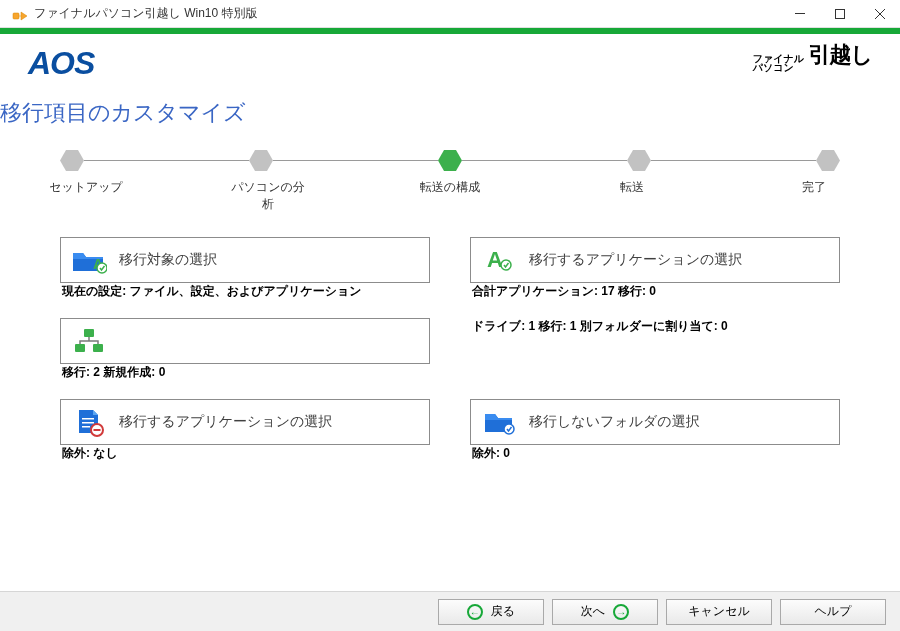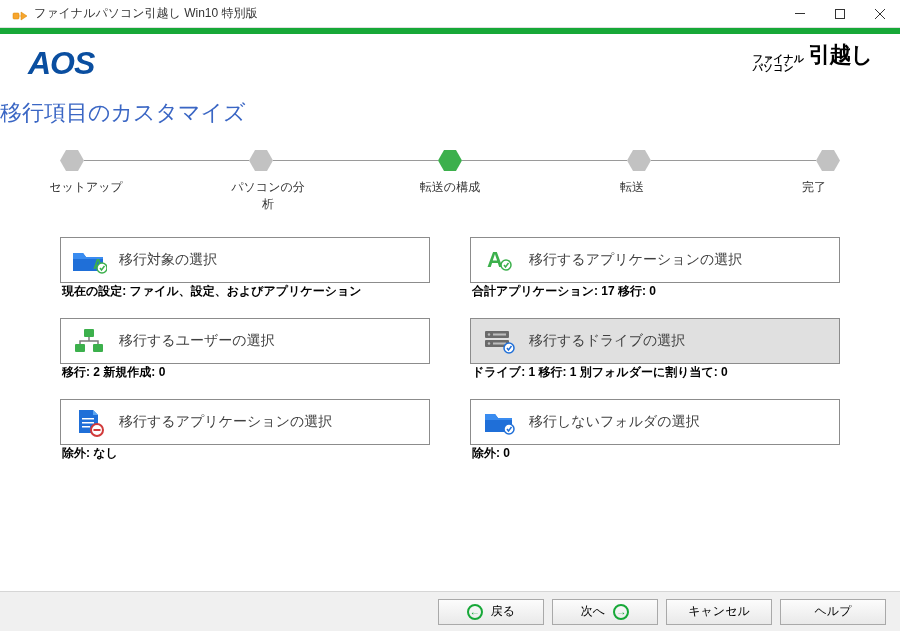--- a/index.html
+++ b/index.html
@@ -291,39 +291,25 @@
   </div>
 
   <div>
     <div class="option-box">
       <svg class="option-icon" viewBox="0 0 36 30">
         <rect x="13" y="3" width="10" height="8" fill="#3cb04c" rx="1"></rect>
         <rect x="4" y="18" width="10" height="8" fill="#3cb04c" rx="1"></rect>
         <rect x="22" y="18" width="10" height="8" fill="#3cb04c" rx="1"></rect>
         <path d="M18 11 L18 15 M9 18 L9 15 L27 15 L27 18" stroke="#7a7a7a" stroke-width="1.5" fill="none"></path>
       </svg>
-      <span class="option-label">移行するユーザーの選択</span>
     </div>
     <div class="option-sub">移行: 2 新規作成: 0</div>
   </div>
 
   <div>
-    <div class="option-box hover">
-      <svg class="option-icon" viewBox="0 0 36 30">
-        <rect x="4" y="5" width="24" height="7" rx="1" fill="#6a6a6a"></rect>
-        <rect x="4" y="14" width="24" height="7" rx="1" fill="#6a6a6a"></rect>
-        <circle cx="8" cy="8.5" r="1.2" fill="#bdbdbd"></circle>
-          <circle cx="8" cy="17.5" r="1.2" fill="#bdbdbd"></circle>
-        <rect x="12" y="7.5" width="13" height="2" fill="#bdbdbd"></rect>
-        <rect x="12" y="16.5" width="13" height="2" fill="#bdbdbd"></rect>
-        <circle cx="28" cy="22" r="5" fill="#fff" stroke="#1f6fd8" stroke-width="1.5"></circle>
-        <path d="M26 22 L27.5 24 L30.5 20" stroke="#1f6fd8" stroke-width="1.5" fill="none"></path>
-      </svg>
-      <span class="option-label">移行するドライブの選択</span>
-    </div>
     <div class="option-sub">ドライブ: 1 移行: 1 別フォルダーに割り当て: 0</div>
   </div>
 
   <div>
     <div class="option-box">
       <svg class="option-icon" viewBox="0 0 36 30">
         <path d="M8 3 L22 3 L27 8 L27 26 L8 26 Z" fill="#1f6fd8"></path>
         <path d="M22 3 L22 8 L27 8 Z" fill="#5aa6f2"></path>
         <rect x="11" y="11" width="12" height="1.5" fill="#fff"></rect>
         <rect x="11" y="15" width="12" height="1.5" fill="#fff"></rect>

